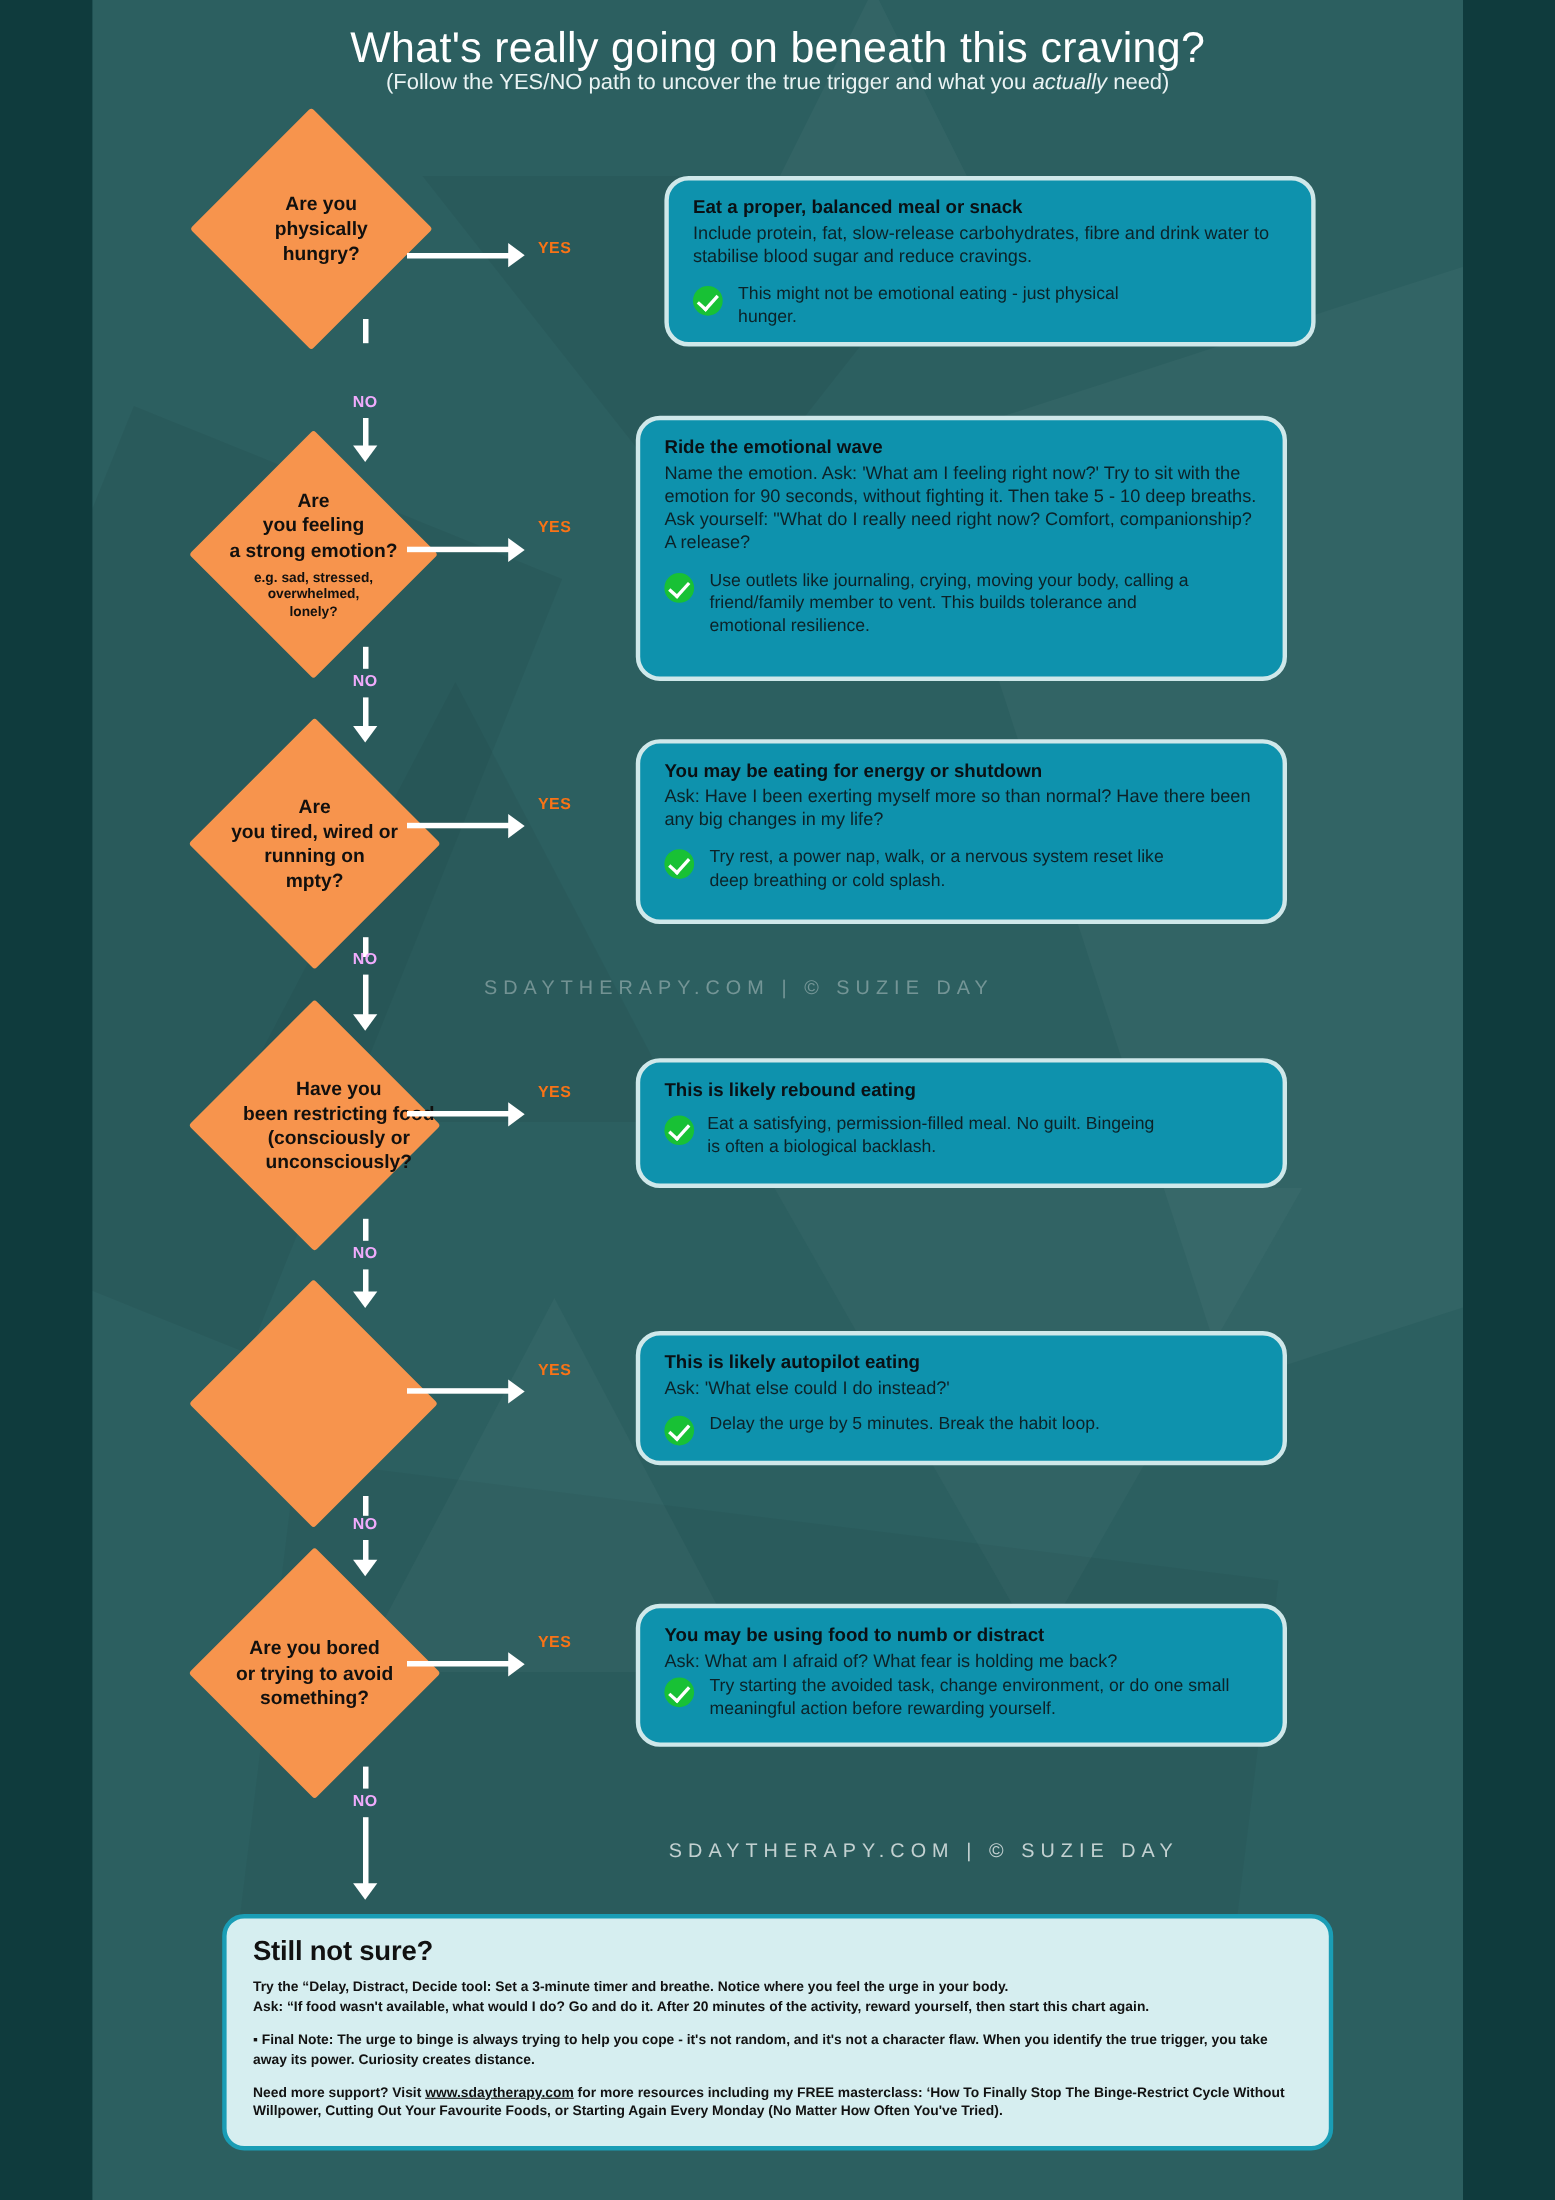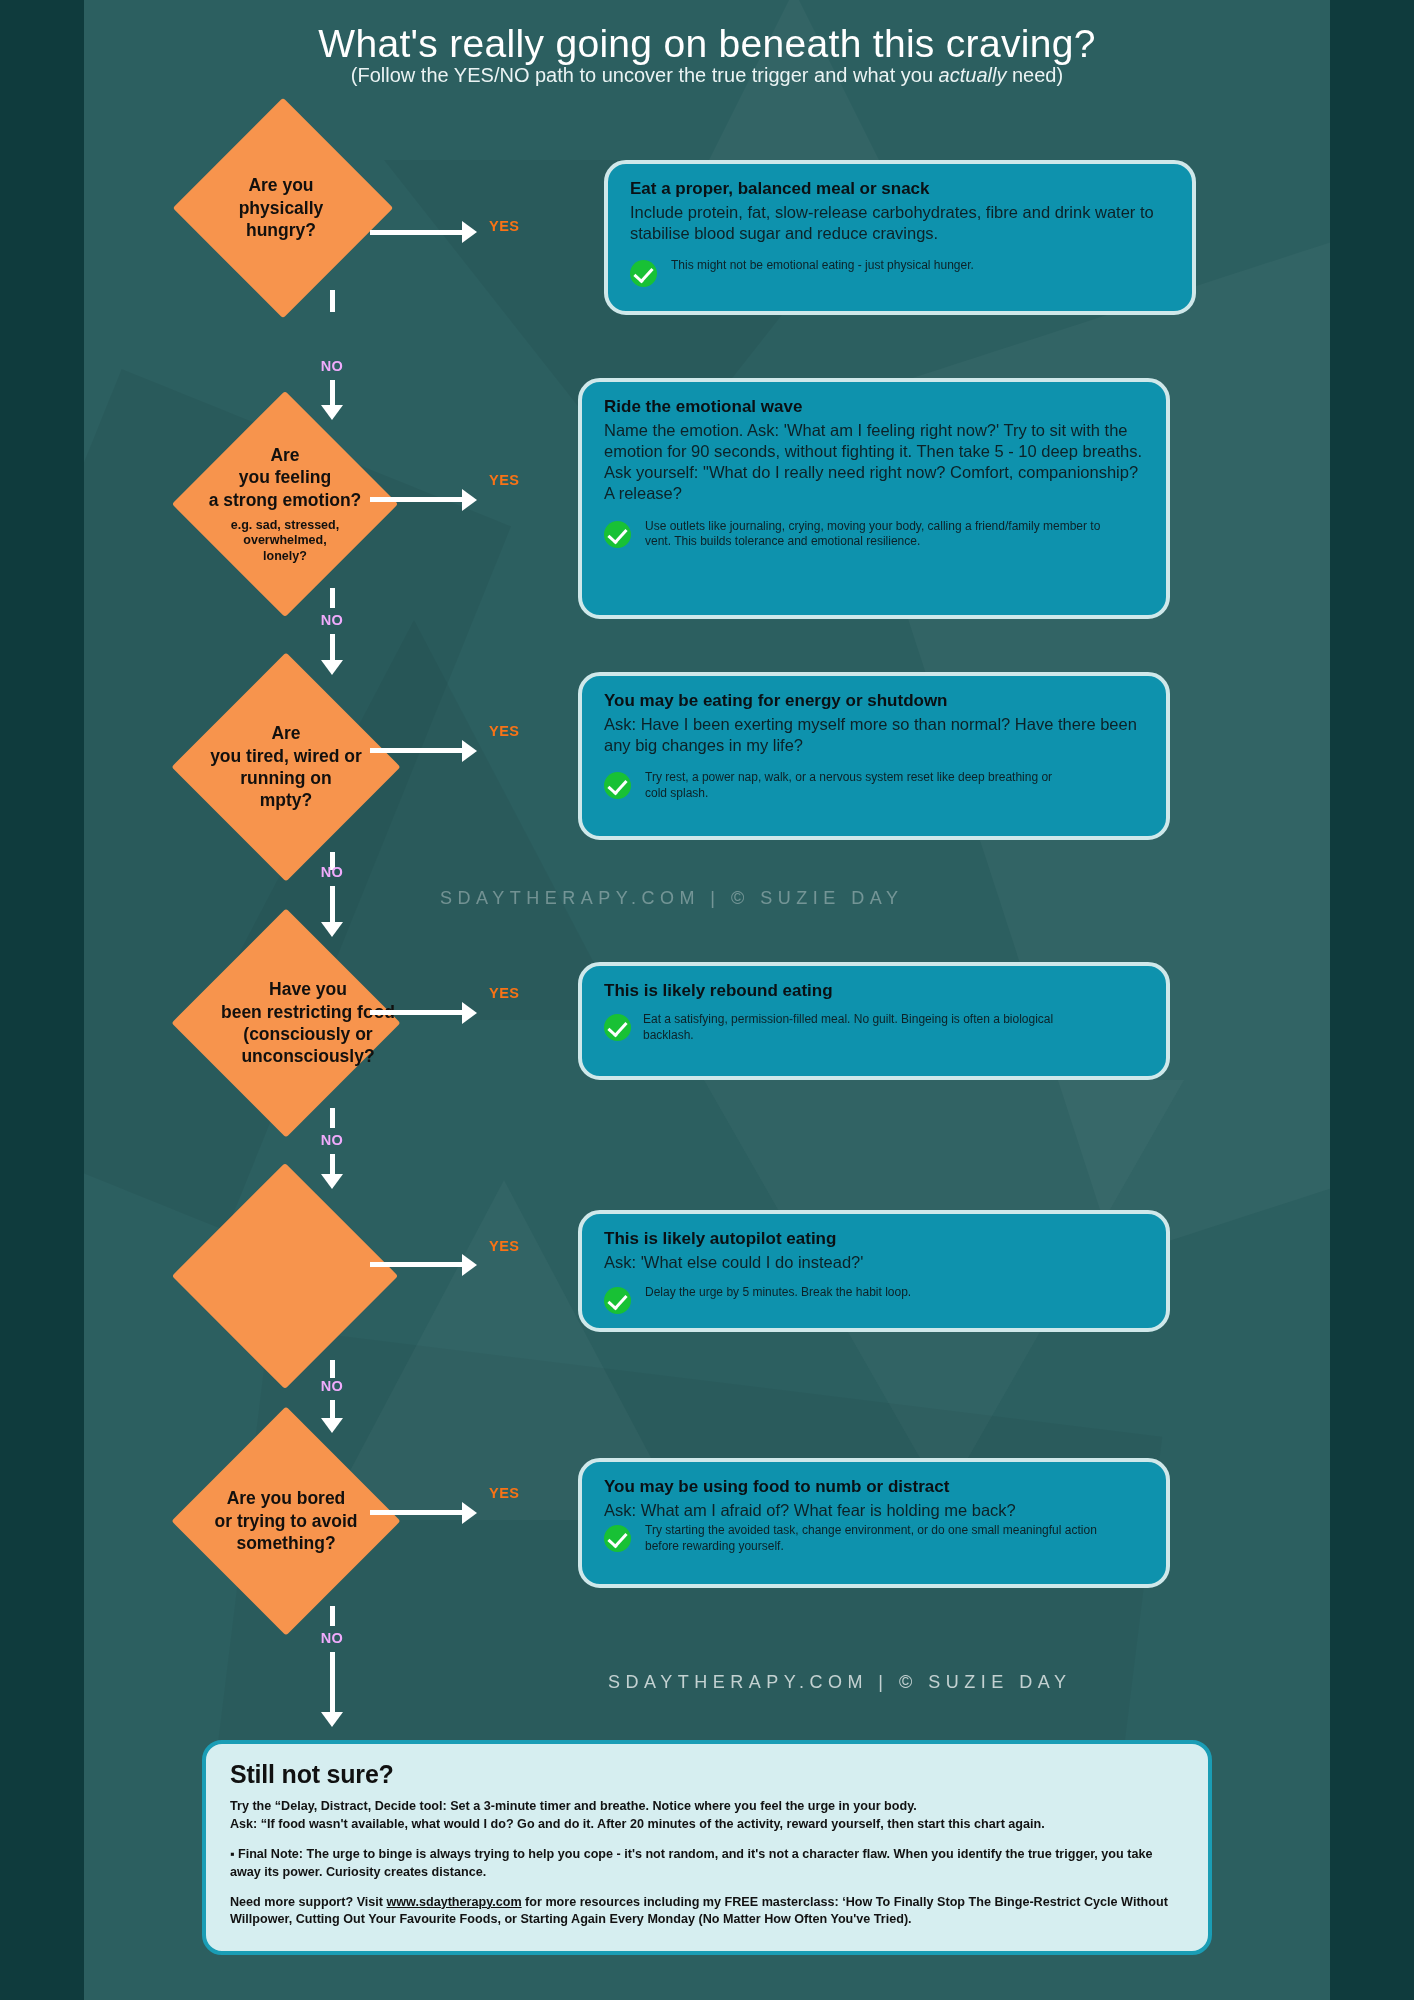--- a/index.html
+++ b/index.html
@@ -149,21 +149,21 @@
     content: "";
     position: absolute;
     left: 8px; top: 4px;
     width: 8px; height: 15px;
     border: solid #ffffff;
     border-width: 0 3.5px 3.5px 0;
     transform: rotate(42deg);
   }
   .tip-text {
     color: #0c2228;
-    font-size: 12px;
+    font-size: 16px;
     line-height: 1.3;
   }
 
   
   .watermark {
     position: absolute;
     color: rgba(255,255,255,0.34);
     font-size: 18px;
     letter-spacing: 5.5px;
     font-weight: 500;
@@ -216,21 +216,21 @@
     <div class="bg-shape" style="left:150px; top:1380px; width:900px; height:520px; transform:rotate(7deg); background:rgba(0,0,0,0.04);"></div>
     <div class="bg-tri" style="left:240px; top:1180px; border-width:0 180px 340px 180px; border-bottom-color:rgba(255,255,255,0.03);"></div>
   </div>
 
   <div class="title">What's really going on beneath this craving?</div>
   <div class="subtitle">
     <span>(Follow the YES/NO path to uncover the true trigger and what you </span><i>actually</i><span> need)</span>
   </div>
 
   <div class="diamond" style="left:205px; top:130px; width:156px; height:156px;"></div>
-  <div class="diamond-label" style="left:176px; top:130px; width:210px; height:156px;">
+  <div class="diamond-label" style="left:187px; top:130px; width:210px; height:156px;">
     <div style="white-space:pre-line;">Are you
 physically
 hungry?</div>
   </div>
   <div class="yes-label" style="left:489px; top:218px;">YES</div>
   <div class="arrow-line" style="left:370px; top:230px; width:100px;"></div>
   <div class="arrow-head-right" style="left:462px; top:221px;"></div>
   <div class="card" style="left:604px; top:160px; width:592px; height:155px;">
     <div class="card-title">Eat a proper, balanced meal or snack</div>
     <div class="card-body">Include protein, fat, slow-release carbohydrates, fibre and drink water to stabilise blood sugar and reduce cravings.</div>

